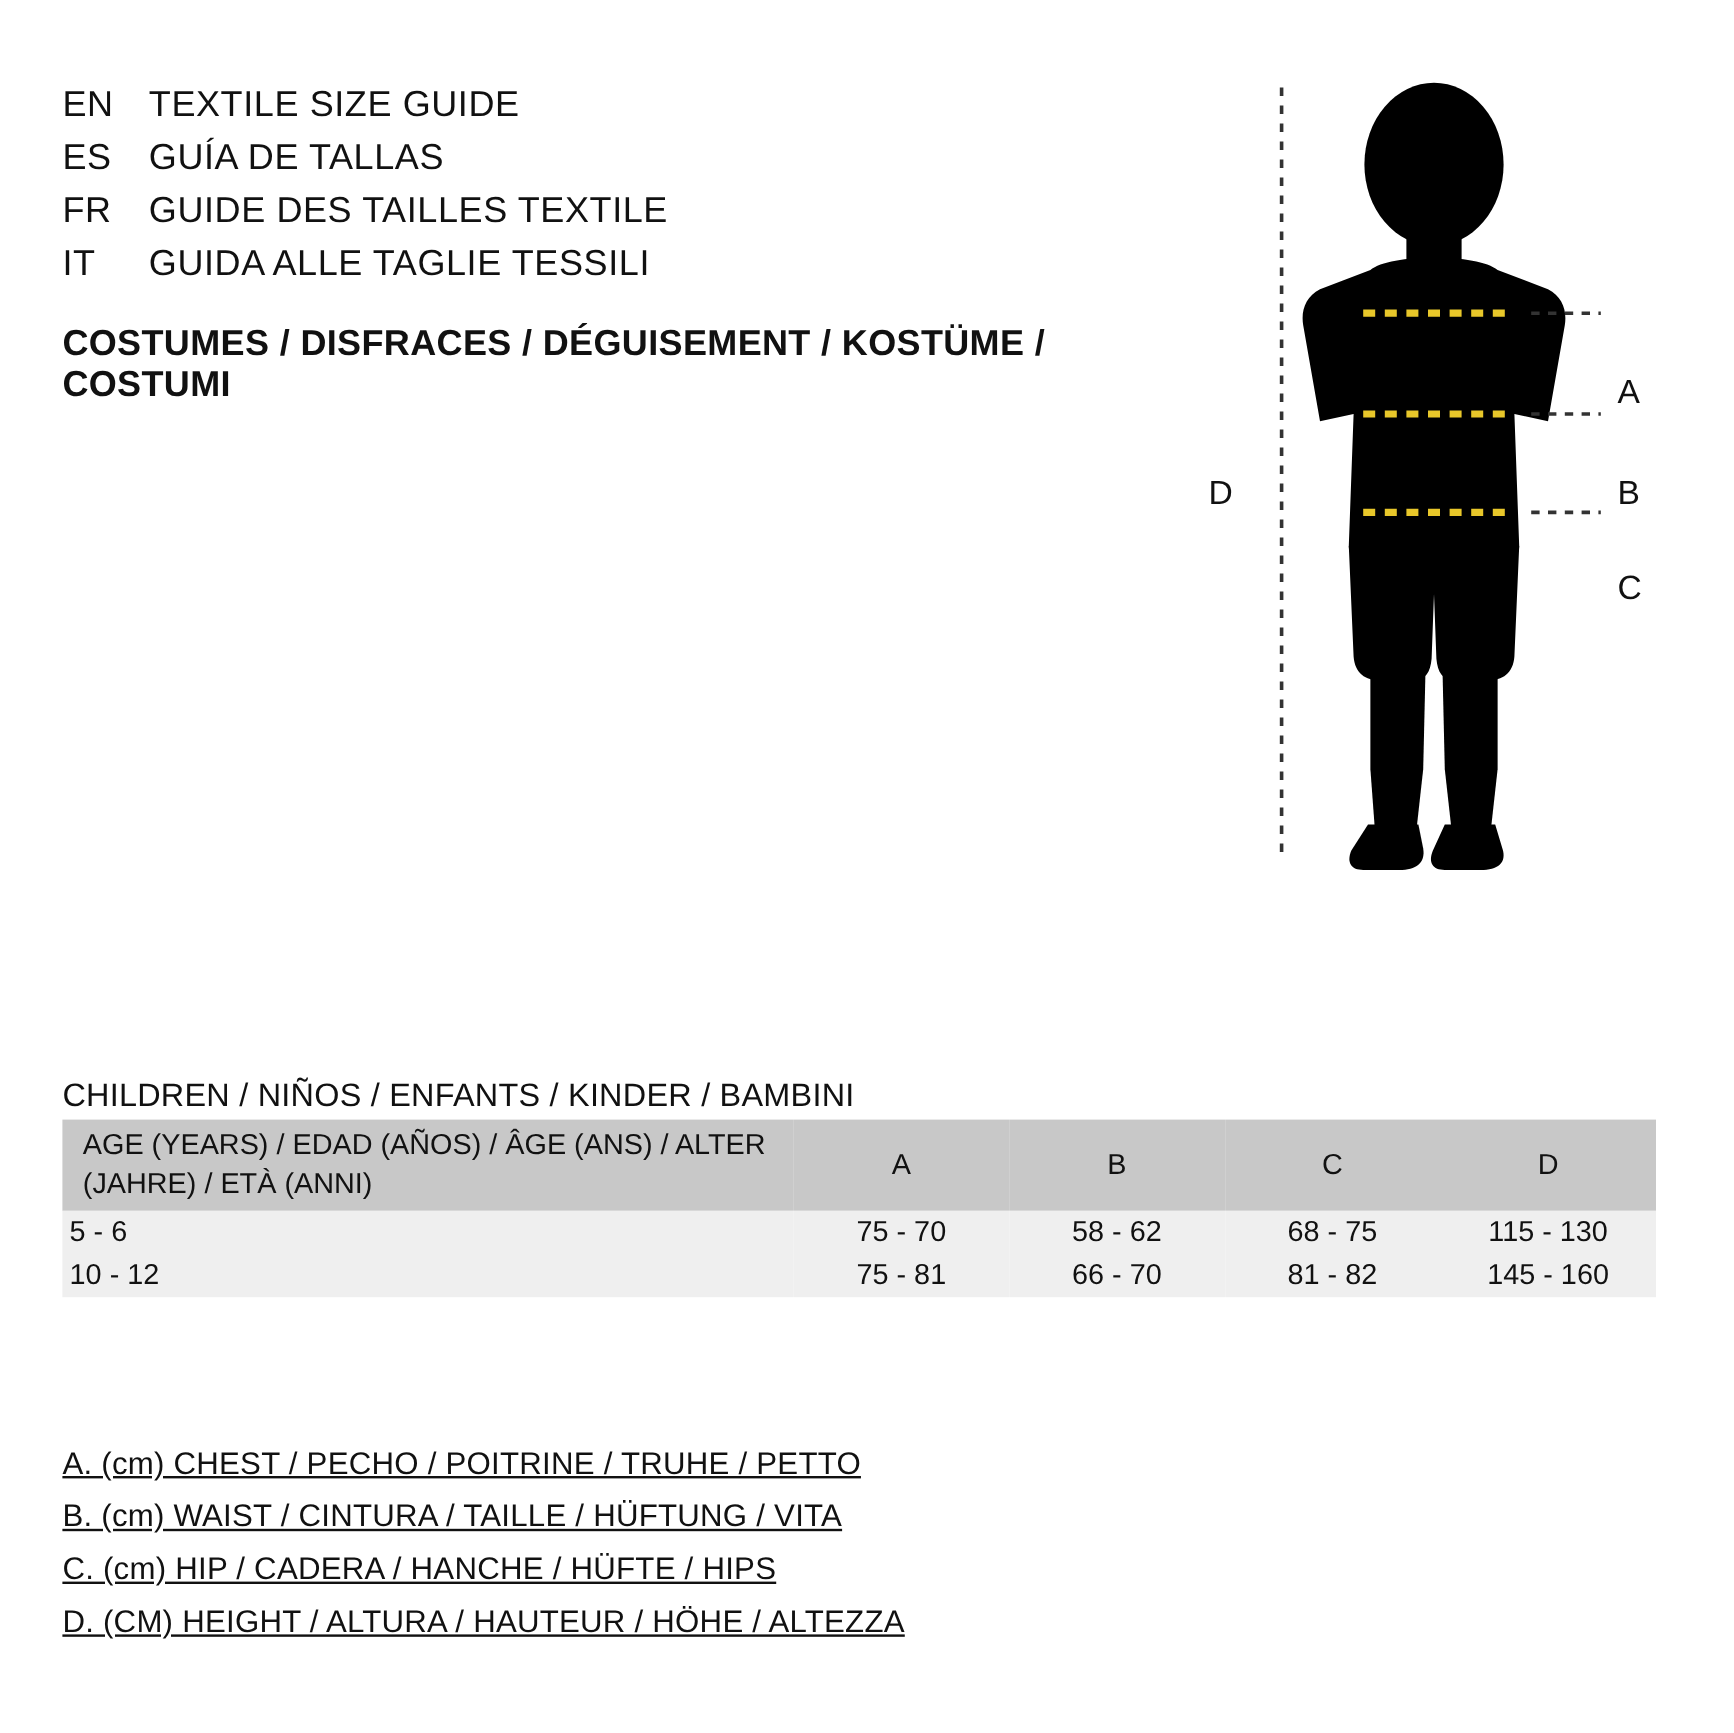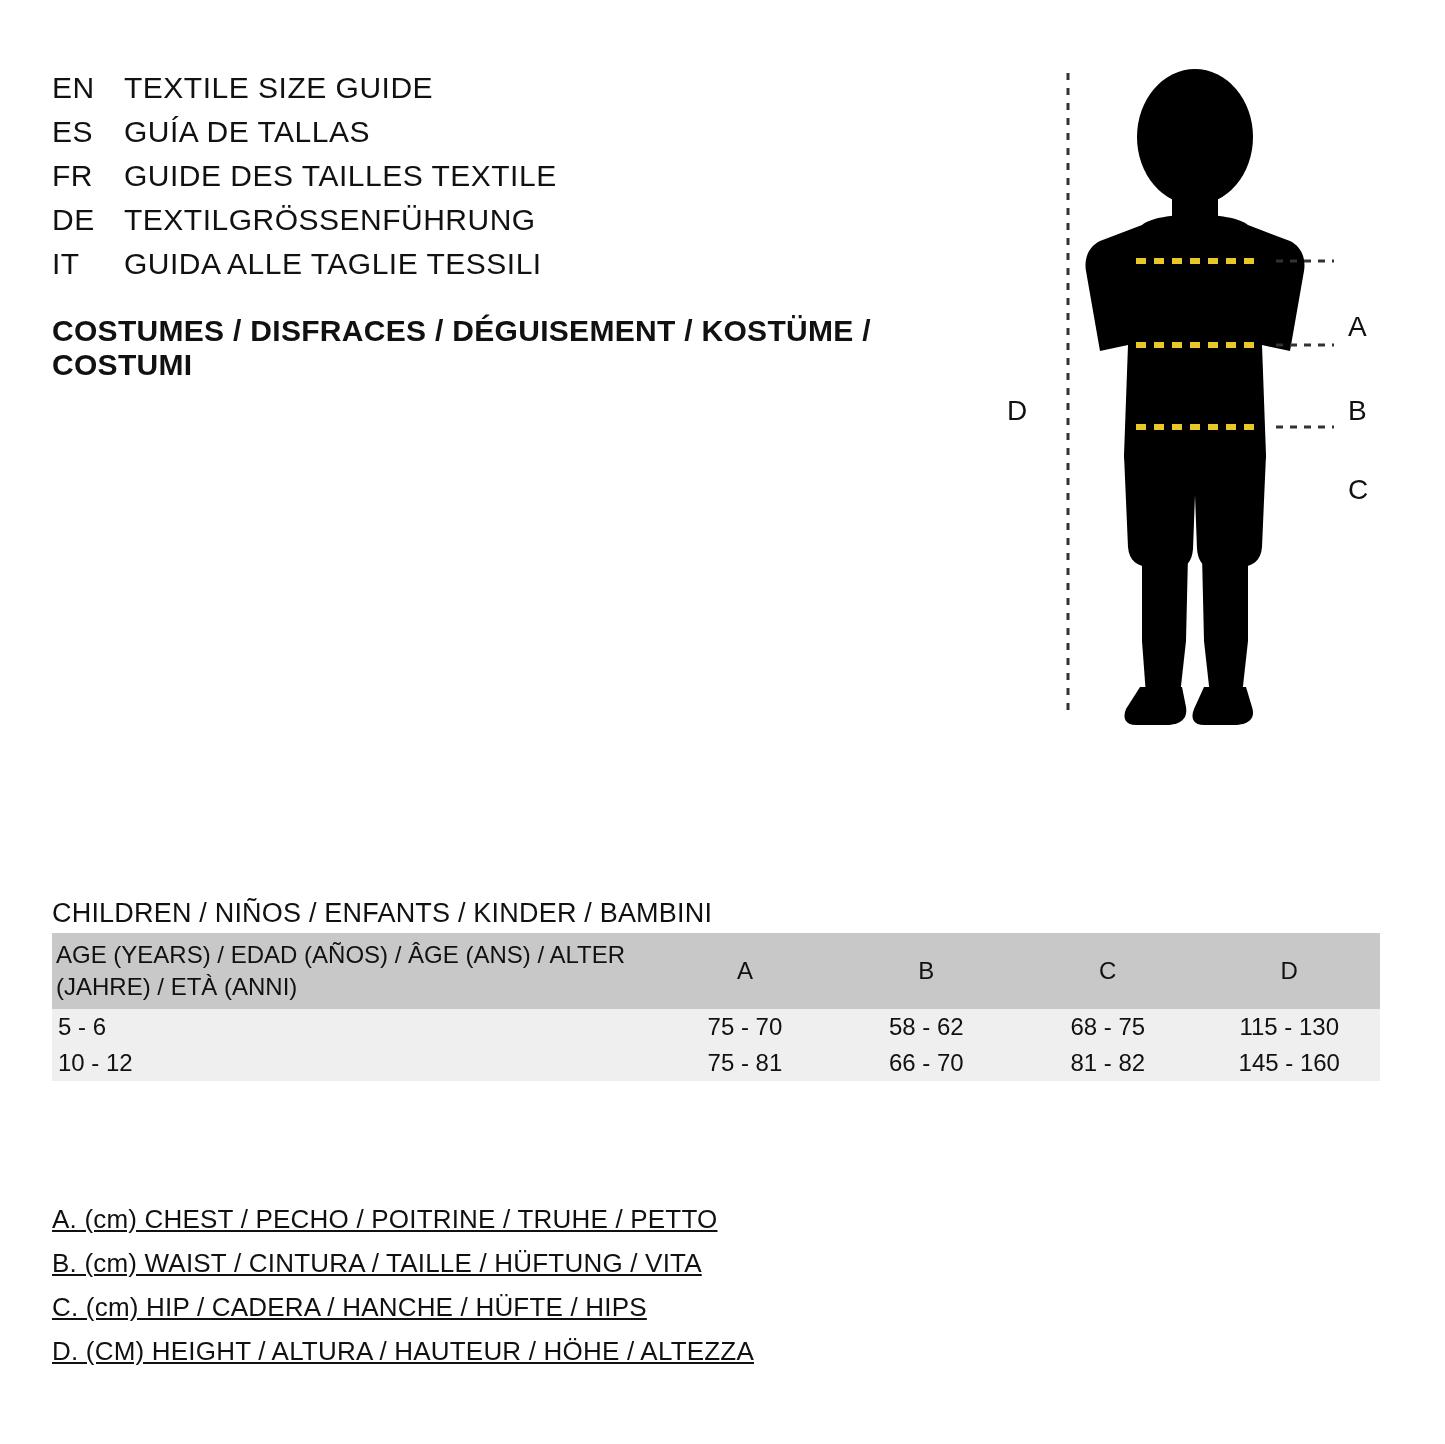--- a/index.html
+++ b/index.html
@@ -95,21 +95,21 @@
     font-weight: normal;
     text-align: center;
     height: 36px;
     vertical-align: middle;
   }
   thead tr {
     background: #c8c8c8;
   }
   thead th.age-head {
     text-align: left;
-    padding-left: 4px;
+    padding-left: 17px;
     width: 600px;
     line-height: 32px;
     padding-top: 6px;
     padding-bottom: 6px;
   }
   thead th.col-head {
     width: 182px;
   }
   tbody td.age-cell {
     text-align: left;
@@ -150,24 +150,20 @@
   <div class="lang-row">
     <span class="lang-code">ES</span>
     <span class="lang-text">GUÍA DE TALLAS</span>
   </div>
 
   <div class="lang-row">
     <span class="lang-code">FR</span>
     <span class="lang-text">GUIDE DES TAILLES TEXTILE</span>
   </div>
 
-  <div class="lang-row">
-    <span class="lang-code">DE</span>
-    <span class="lang-text">TEXTILGRÖSSENFÜHRUNG</span>
-  </div>
 
   <div class="lang-row">
     <span class="lang-code">IT</span>
     <span class="lang-text">GUIDA ALLE TAGLIE TESSILI</span>
   </div>
 
   <div class="costumes-line">COSTUMES / DISFRACES / DÉGUISEMENT / KOSTÜME / COSTUMI</div>
 </div>
 
 <div class="figure-area">

